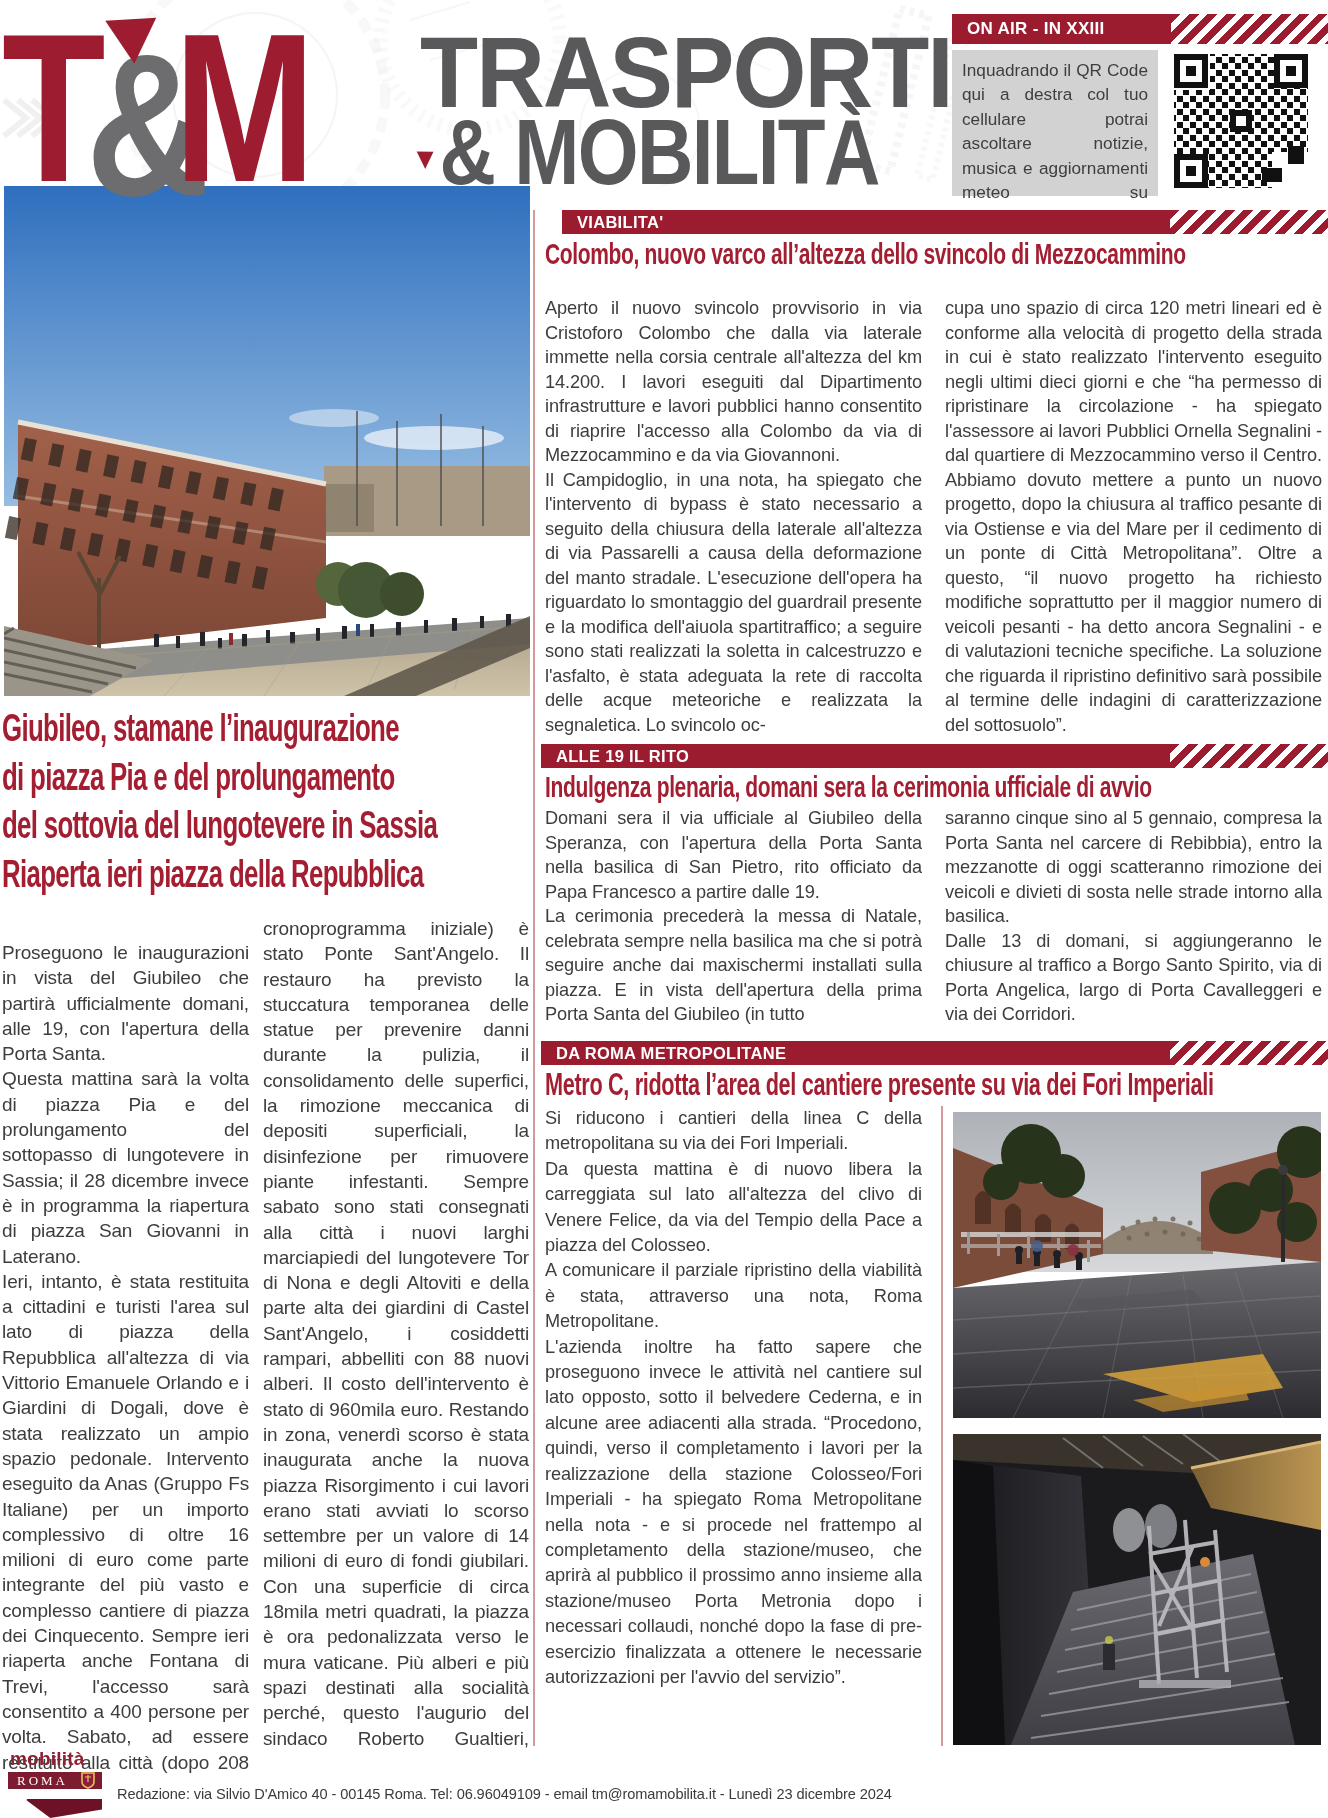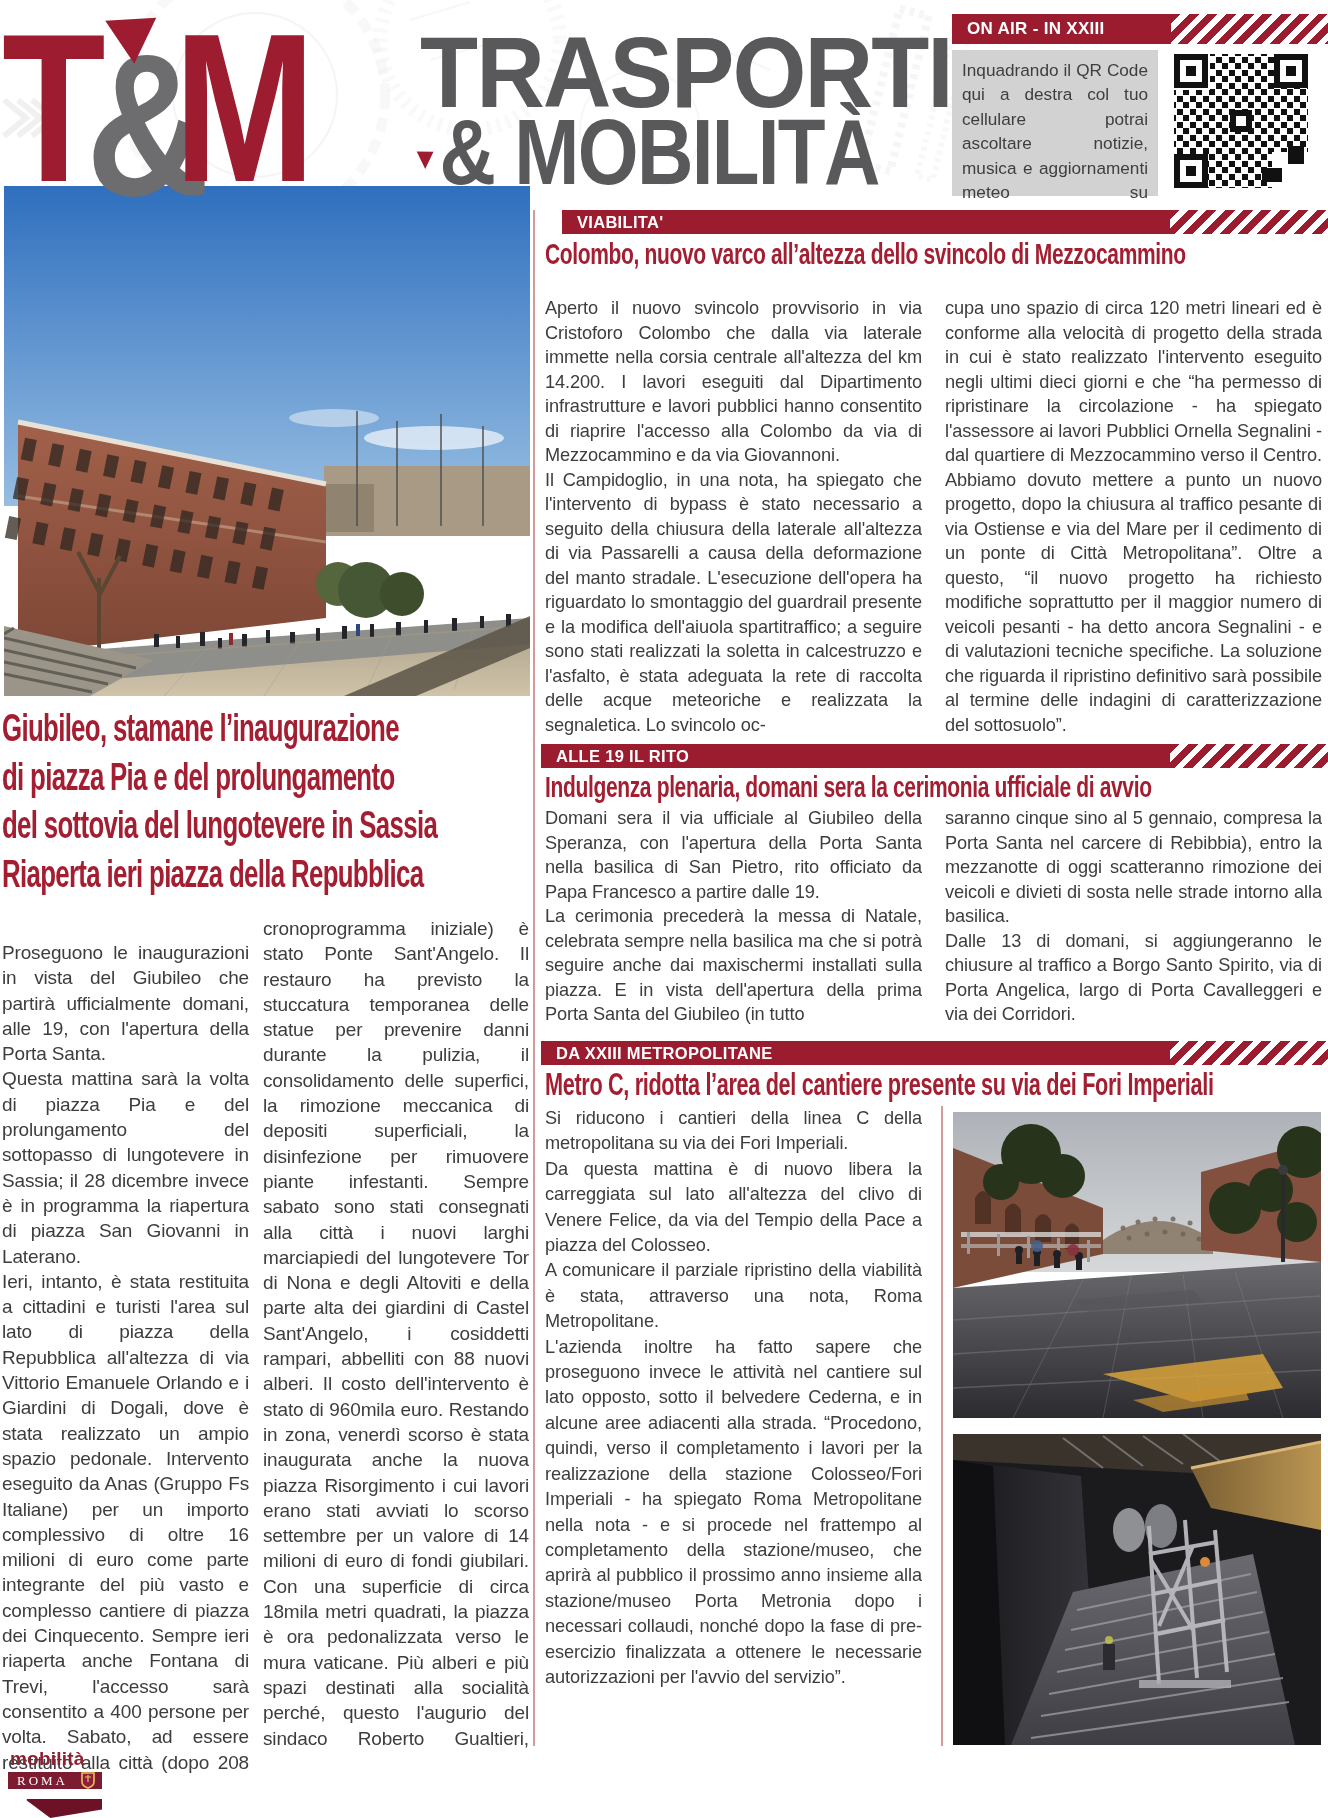--- a/index.html
+++ b/index.html
@@ -253,21 +253,21 @@
   <div class="coltext col-right" style="left:945px;top:296px;width:377px;height:442px;">cupa uno spazio di circa 120 metri lineari ed è conforme alla velocità di progetto della strada in cui è stato realizzato l'intervento eseguito negli ultimi dieci giorni e che “ha permesso di ripristinare la circolazione - ha spiegato l'assessore ai lavori Pubblici Ornella Segnalini - dal quartiere di Mezzocammino verso il Centro. Abbiamo dovuto mettere a punto un nuovo progetto, dopo la chiusura al traffico pesante di via Ostiense e via del Mare per il cedimento di un ponte di Città Metropolitana”. Oltre a questo, “il nuovo progetto ha richiesto modifiche soprattutto per il maggior numero di veicoli pesanti - ha detto ancora Segnalini - e di valutazioni tecniche specifiche. La soluzione che riguarda il ripristino definitivo sarà possibile al termine delle indagini di caratterizzazione del sottosuolo”.</div>
 
   <div class="kicker-bar" style="left:541px;top:744px;width:629px;height:24px;font-size:16.5px;">ALLE 19 IL RITO</div>
   <div class="stripes" style="left:1170px;top:744px;width:158px;height:24px;"></div>
   <div class="art-headline" style="left:545px;top:770px;">Indulgenza plenaria, domani sera la cerimonia ufficiale di avvio</div>
   <div class="coltext col-right" style="left:545px;top:806px;width:377px;height:226px;">Domani sera il via ufficiale al Giubileo della Speranza, con l'apertura della Porta Santa nella basilica di San Pietro, rito officiato da Papa Francesco a partire dalle 19.
 La cerimonia precederà la messa di Natale, celebrata sempre nella basilica ma che si potrà seguire anche dai maxischermi installati sulla piazza. E in vista dell'apertura della prima Porta Santa del Giubileo (in tutto</div>
   <div class="coltext col-right" style="left:945px;top:806px;width:377px;height:226px;">saranno cinque sino al 5 gennaio, compresa la Porta Santa nel carcere di Rebibbia), entro la mezzanotte di oggi scatteranno rimozione dei veicoli e divieti di sosta nelle strade intorno alla basilica.
 Dalle 13 di domani, si aggiungeranno le chiusure al traffico a Borgo Santo Spirito, via di Porta Angelica, largo di Porta Cavalleggeri e via dei Corridori.</div>
 
-  <div class="kicker-bar" style="left:541px;top:1041px;width:629px;height:24px;font-size:16.5px;">DA XXIII METROPOLITANE</div>
+  <div class="kicker-bar" style="left:541px;top:1041px;width:629px;height:24px;font-size:16.5px;">DA ROMA METROPOLITANE</div>
   <div class="stripes" style="left:1170px;top:1041px;width:158px;height:24px;"></div>
   <div class="art-headline" style="left:545px;top:1067px;font-size:31px;">Metro C, ridotta l’area del cantiere presente su via dei Fori Imperiali</div>
   <div class="coltext col-right" style="left:545px;top:1106px;width:377px;height:642px;line-height:25.4px;">Si riducono i cantieri della linea C della metropolitana su via dei Fori Imperiali.
 Da questa mattina è di nuovo libera la carreggiata sul lato all'altezza del clivo di Venere Felice, da via del Tempio della Pace a piazza del Colosseo.
 A comunicare il parziale ripristino della viabilità è stata, attraverso una nota, Roma Metropolitane.
 L'azienda inoltre ha fatto sapere che proseguono invece le attività nel cantiere sul lato opposto, sotto il belvedere Cederna, e in alcune aree adiacenti alla strada. “Procedono, quindi, verso il completamento i lavori per la realizzazione della stazione Colosseo/Fori Imperiali - ha spiegato Roma Metropolitane nella nota - e si procede nel frattempo al completamento della stazione/museo, che aprirà al pubblico il prossimo anno insieme alla stazione/museo Porta Metronia dopo i necessari collaudi, nonché dopo la fase di pre-esercizio finalizzata a ottenere le necessarie autorizzazioni per l'avvio del servizio”.</div>
   <div class="vrule" style="left:941px;top:1106px;height:640px;"></div>
 
   <div class="photo" style="left:953px;top:1112px;width:368px;height:306px;">
     <svg width="368" height="306" viewBox="0 0 368 306">
@@ -416,14 +416,15 @@
   <div class="foot-word" style="left:10px;top:1748px;">mobilità</div>
   <div class="foot-banner" style="left:8px;top:1772px;width:94px;height:17px;">
     <span>ROMA</span>
     <svg width="14" height="17" viewBox="0 0 14 17" style="margin-left:auto;margin-right:7px;">
       <path d="M1,1 h12 v9 q0,4 -6,6 q-6,-2 -6,-6 Z" fill="#8e1f3a" stroke="#e8c35a" stroke-width="1.6"></path>
       <path d="M4,5 h6 M7,3 v7" stroke="#e8c35a" stroke-width="1.2"></path>
     </svg>
   </div>
   <div class="foot-ribbon" style="left:8px;top:1799px;width:94px;height:19px;"></div>
 
+  <div class="foot-line" style="left:117px;top:1786px;width:1208px;">Redazione: via Silvio D'Amico 40 - 00145 Roma. Tel: 06.96049109 - email tm@romamobilita.it - Lunedì 23 dicembre 2024</div>
 
 </div>
 
 </body></html>

